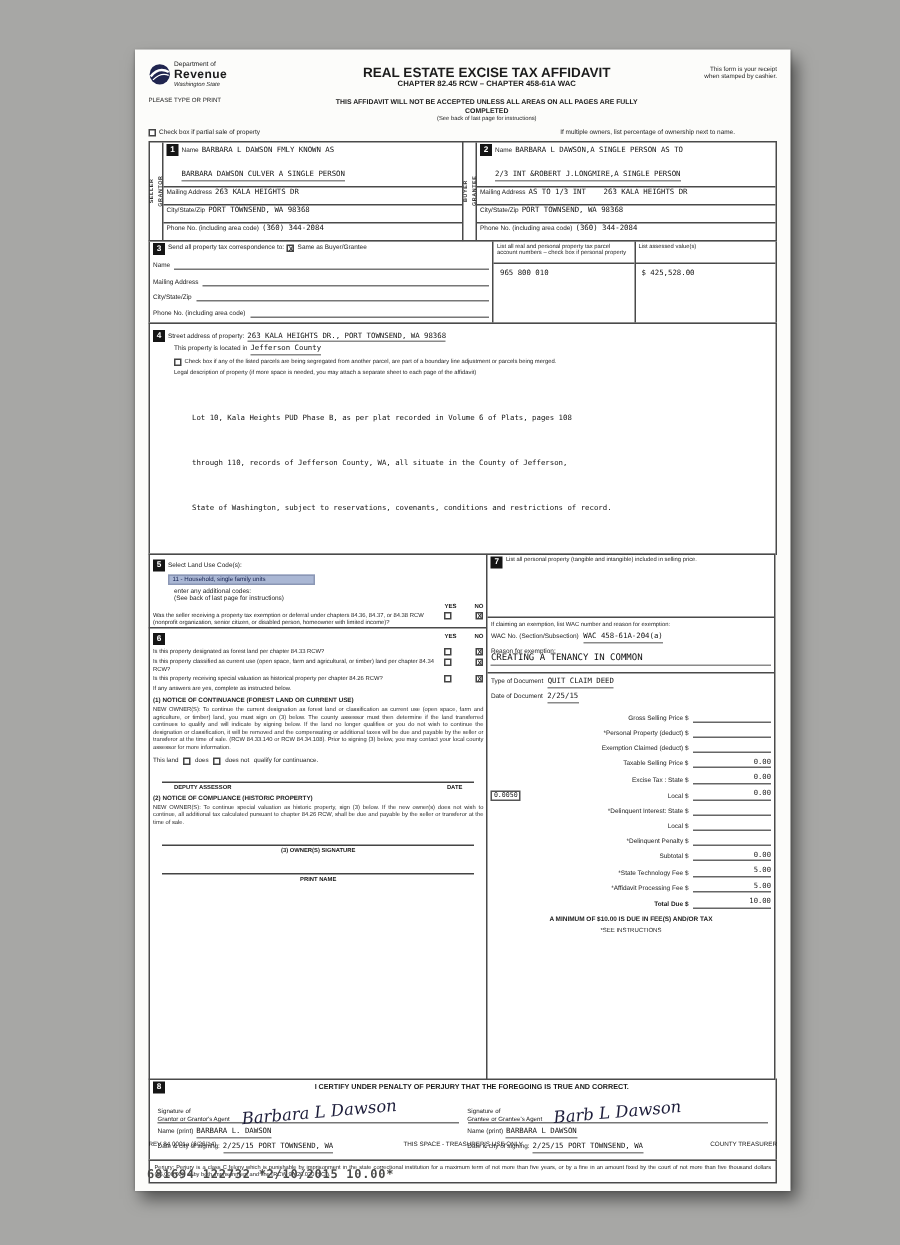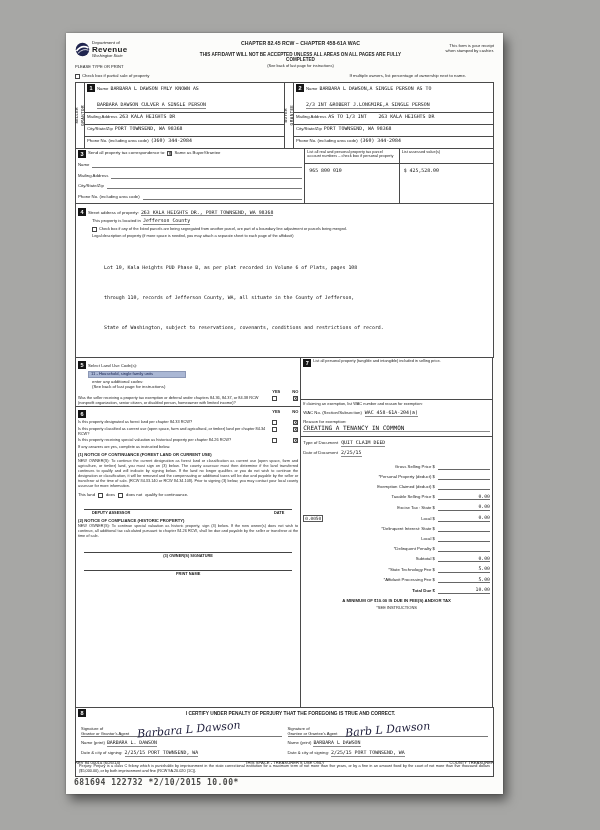--- a/index.html
+++ b/index.html
@@ -1,18 +1,18 @@
 <!DOCTYPE html>
 <html style="--select-bg: #aab7d4; --stamp-color: #4b4b49;"><head>
 <meta charset="utf-8">
 <style>
 *{margin:0;padding:0;box-sizing:border-box}
 html,body{width:600px;height:830px}
 body{background:#a7a7a5;font-family:"Liberation Sans",sans-serif;position:relative;overflow:hidden;color:#1b1b1b;line-height:1.15}
-.paper{position:absolute;left:66px;top:33px;width:437px;height:761px;background:#fcfcfa;box-shadow:4px 6px 10px rgba(0,0,0,.5),0 0 2px rgba(0,0,0,.35);padding:7px 9px;overflow:hidden}
+.paper{position:absolute;left:90px;top:33px;width:437px;height:761px;background:#fcfcfa;box-shadow:4px 6px 10px rgba(0,0,0,.5),0 0 2px rgba(0,0,0,.35);padding:7px 9px;overflow:hidden}
 .lbl{font-size:4.3px;color:#222}
 .tiny{font-size:3.9px}
 .b{font-weight:bold}
 .val{font-family:"DejaVu Sans Mono",monospace;font-size:4.9px;white-space:pre;color:#101010}
 .u{border-bottom:1px solid #8a8a8a}
 .box{border:1px solid #4a4a4a;margin-top:-1px;background:#fff}
 .badge{display:inline-flex;width:8px;height:8px;background:#151515;color:#fff;font-size:5.5px;font-weight:bold;align-items:center;justify-content:center;flex:0 0 auto}
 .cb{display:inline-flex;width:5px;height:5px;border:1px solid #444;align-items:center;justify-content:center;font-size:4.3px;font-weight:bold;line-height:1;background:#fff;flex:0 0 auto}
 
 .hdr{display:flex;margin-bottom:3px}
@@ -120,20 +120,21 @@
         </svg>
         <div>
           <div class="dept-small">Department of</div>
           <div class="dept-name">Revenue</div>
           <div class="dept-state">Washington State</div>
         </div>
       </div>
       <div class="typeprint">PLEASE TYPE OR PRINT</div>
     </div>
     <div class="hdr-center">
+      <div class="title">REAL ESTATE EXCISE TAX AFFIDAVIT</div>
       <div class="chapter">CHAPTER 82.45 RCW – CHAPTER 458-61A WAC</div>
       <div class="warning">THIS AFFIDAVIT WILL NOT BE ACCEPTED UNLESS ALL AREAS ON ALL PAGES ARE FULLY COMPLETED</div>
       <div class="seeback">(See back of last page for instructions)</div>
     </div>
     <div class="hdr-right">
       <div>This form is your receipt</div>
       <div>when stamped by cashier.</div>
     </div>
   </div>
 

